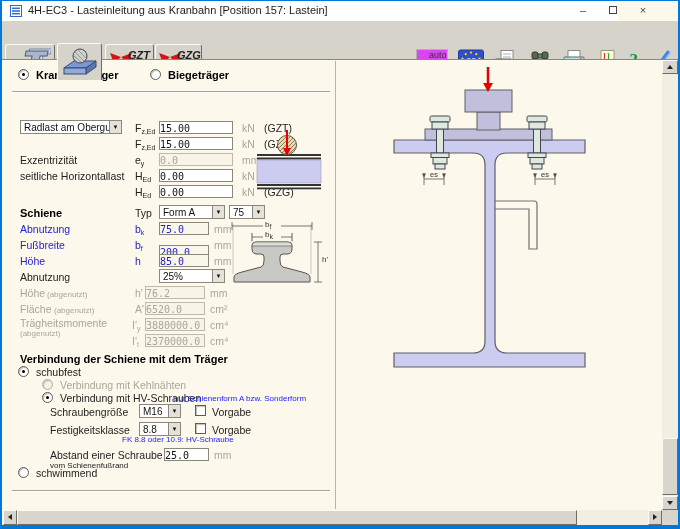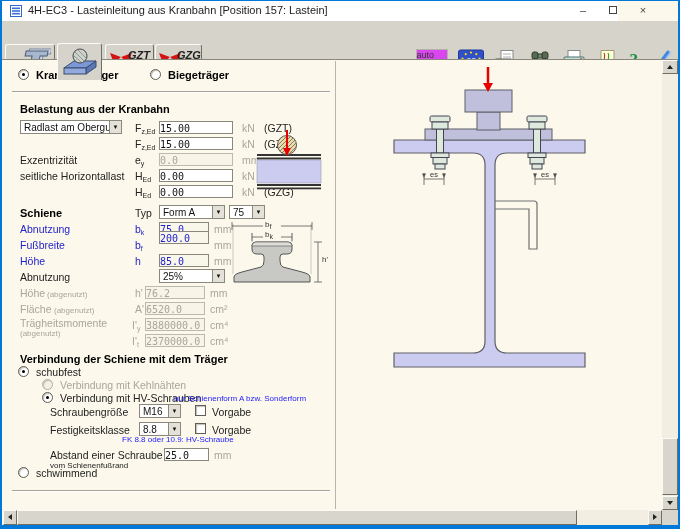--- a/index.html
+++ b/index.html
@@ -21,21 +21,21 @@
 
   
   .tabbar { position:absolute; left:0; top:20px; width:676px; height:38px; background:#d6d3ca; }
   .tab { position:absolute; top:23px; height:34px; background:#d6d3ca;
          border:1px solid #6f6d64; border-bottom:none; border-top-color:#fbfaf6; border-left-color:#fbfaf6;
          border-radius:3px 3px 0 0; display:flex; align-items:center; justify-content:center; }
   .tab.active { top:22px; height:37px; z-index:3; }
   .toolbar { position:absolute; top:22px; right:6px; height:34px; display:flex; gap:10px; align-items:center; }
   .ticon { display:flex; align-items:center; justify-content:center; }
   .auto-wrap { width:32px; }
-  .auto-top { font-size:9px; color:#333; text-align:left; border:1px solid #b4b2a6; line-height:10px; background:#d946ef; }
+  .auto-top { font-size:9px; color:#333; text-align:right; border:1px solid #b4b2a6; line-height:10px; background:#d946ef; }
   .auto-bot { display:flex; height:11px; }
   .stripes { width:10px; height:11px; background:repeating-linear-gradient(90deg,#8a8a8a 0 1px,#d8d8d8 1px 3px); border:1px solid #9a9a9a; }
   .aus { background:#d40000; color:#fff; font-size:8px; font-weight:bold; line-height:11px; padding:0 3px; }
   .help-q { font:bold 17px "Liberation Serif", serif; color:#1f8a3f; text-shadow:1px 1px 0 #b8d8b8; }
 
   
   .content { position:absolute; left:0; top:58px; width:676px; height:451px;
              background:#fcf9ec; border-top:1px solid #8a887c; }
   .vdivider { position:absolute; left:333px; top:60px; width:1px; height:448px; background:#b8b6aa; }
   .sep { position:absolute; height:2px; border-top:1px solid #a5a397; border-bottom:1px solid #ffffff; }
@@ -230,21 +230,20 @@
 
   <div class="content"></div>
   <div class="vdivider"></div>
 
   <span class="rad sel abs" style="left:16px;top:68px"></span>
   <span class="t b" style="left:34px;top:68px">Kranbahnträger</span>
   <span class="rad abs" style="left:148px;top:68px"></span>
   <span class="t b" style="left:166px;top:68px">Biegeträger</span>
   <div class="sep" style="left:10px;top:90px;width:318px"></div>
 
-  <span class="t b" style="left:18px;top:102px">Belastung aus der Kranbahn</span>
 
   <div class="dd" style="left:18px;top:119px;width:102px">
     <span>Radlast am Obergurt</span>
     <span class="ddb">▼</span>
   </div>
 
   <span class="t" style="left:133px;top:121px"><span>F</span><sub>z,Ed</sub></span>
   <span class="fld" style="left:157px;top:120px;width:74px">15.00</span>
   <span class="t gray" style="left:240px;top:121px">kN</span>
   <span class="t" style="left:262px;top:121px">(GZT)</span>
@@ -298,21 +297,21 @@
     <span class="ddb">▼</span>
   </div>
 
   <span class="t blue" style="left:18px;top:222px">Abnutzung</span>
   <span class="t blue" style="left:133px;top:222px"><span>b</span><sub>k</sub></span>
   <span class="fld bl" style="left:157px;top:221px;width:50px">75.0</span>
   <span class="t gray" style="left:212px;top:222px">mm</span>
 
   <span class="t blue" style="left:18px;top:238px">Fußbreite</span>
   <span class="t blue" style="left:133px;top:238px"><span>b</span><sub>f</sub></span>
-  <span class="fld bl" style="left:157px;top:230px;width:50px">200.0</span>
+  <span class="fld bl" style="left:157px;top:244px;width:50px">200.0</span>
   <span class="t gray" style="left:212px;top:238px">mm</span>
 
   <span class="t blue" style="left:18px;top:254px">Höhe</span>
   <span class="t blue" style="left:133px;top:254px">h</span>
   <span class="fld bl" style="left:157px;top:253px;width:50px">85.0</span>
   <span class="t gray" style="left:212px;top:254px">mm</span>
 
   <span class="t" style="left:18px;top:270px">Abnutzung</span>
   <div class="dd" style="left:157px;top:268px;width:66px">
     <span>25%</span>

